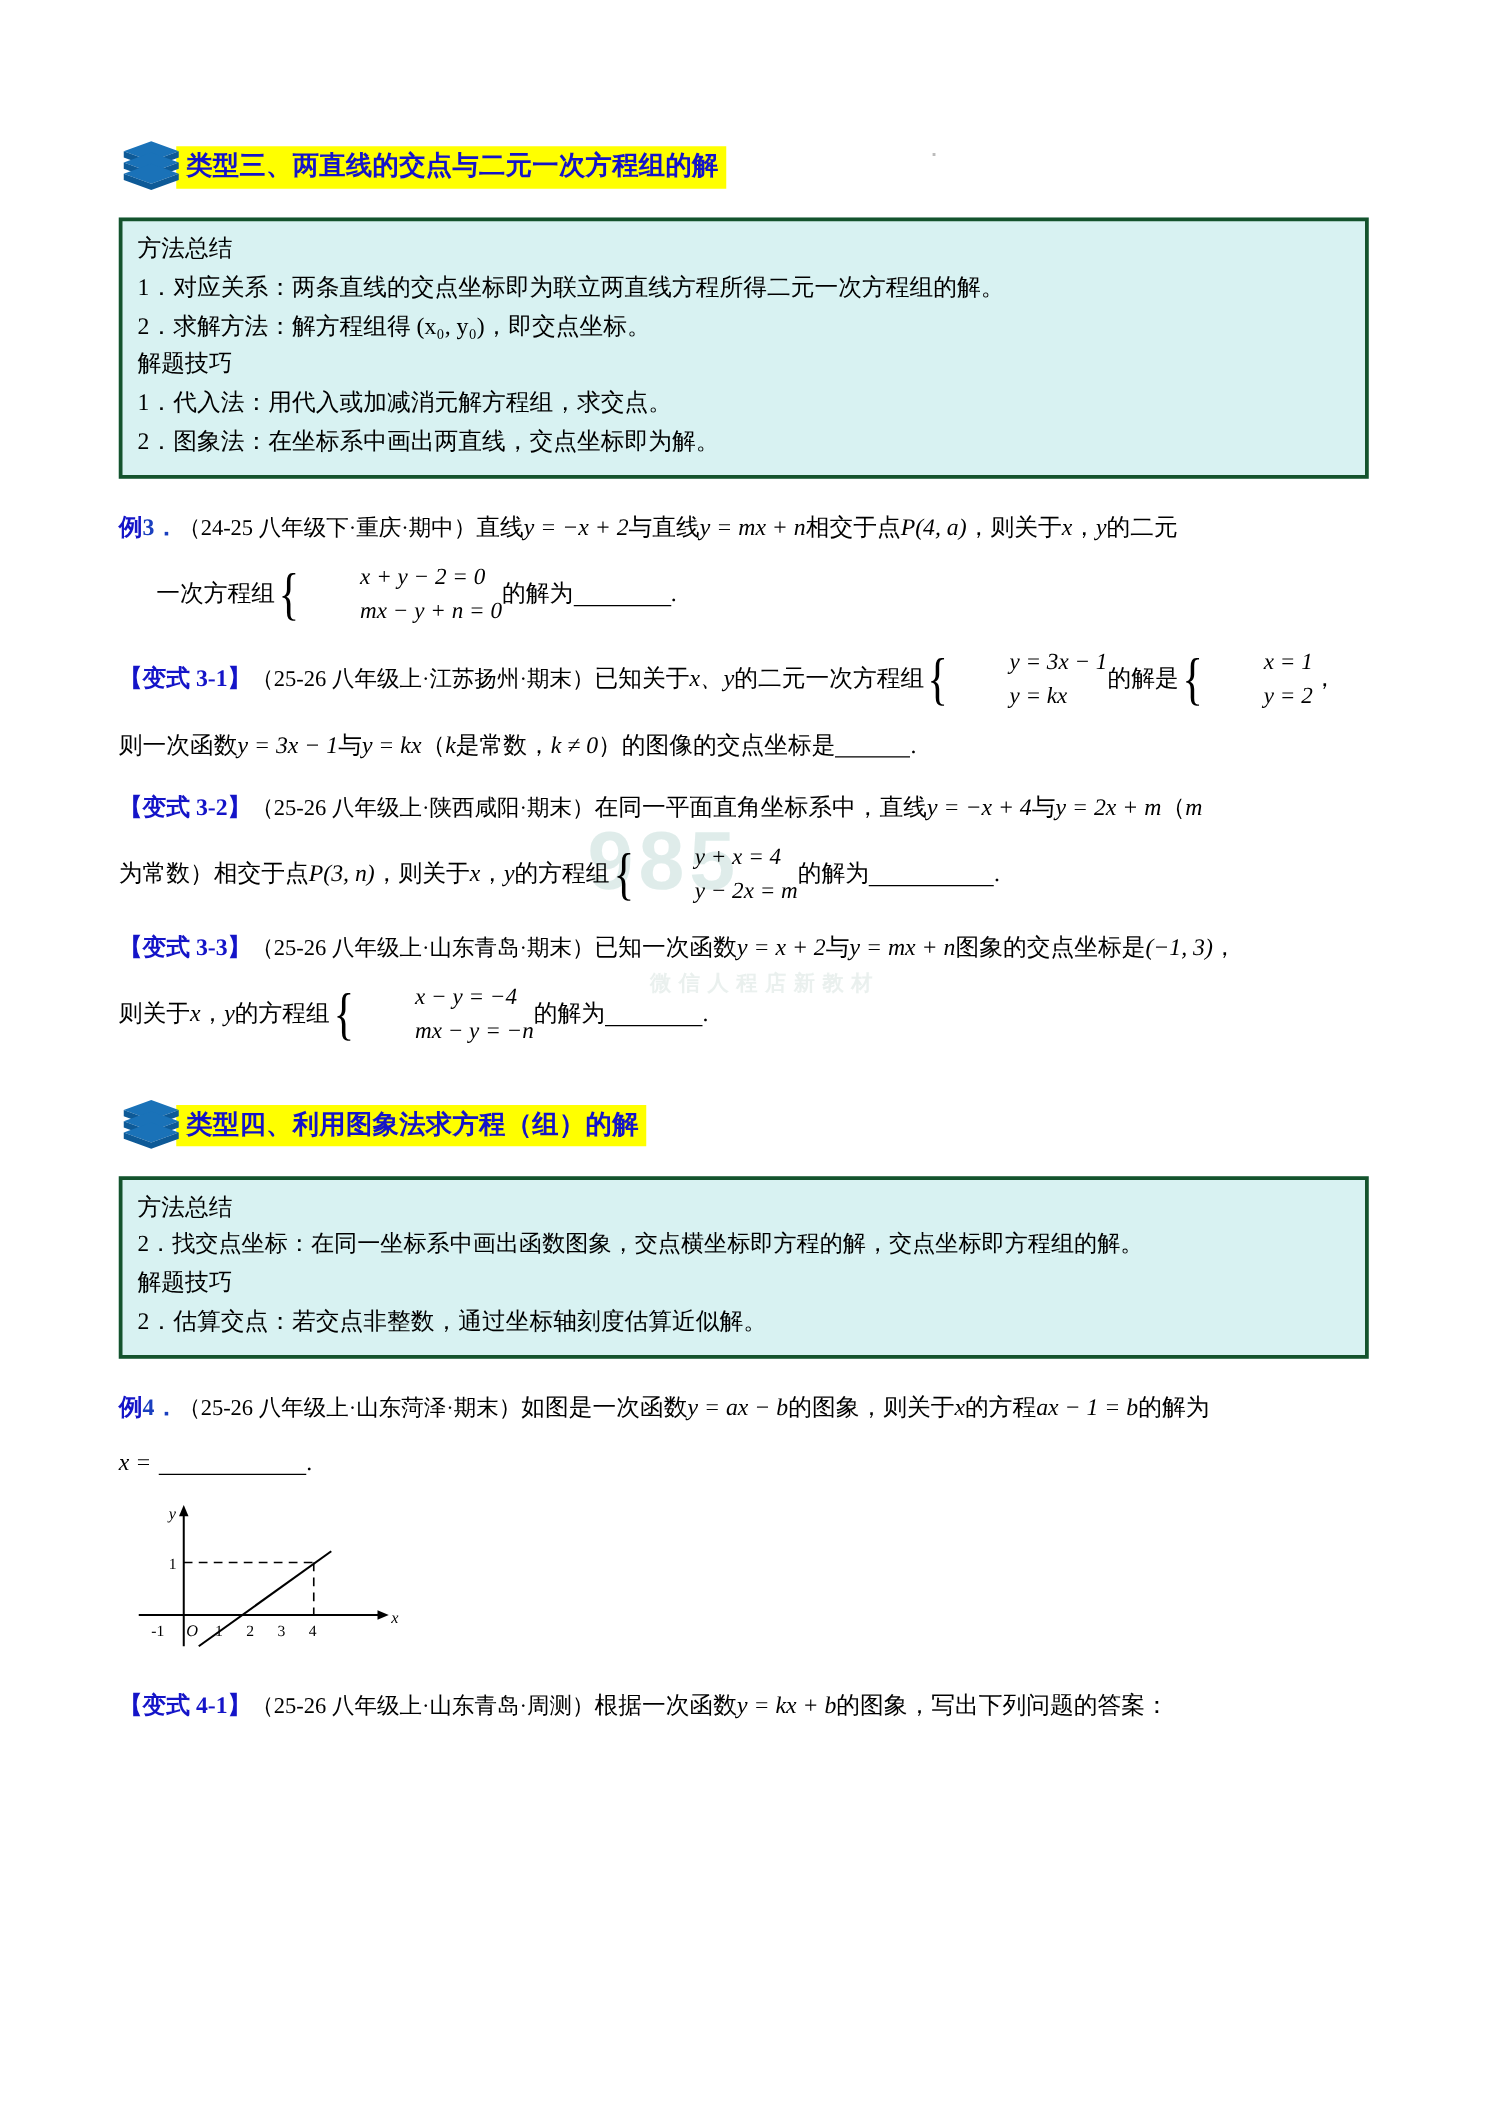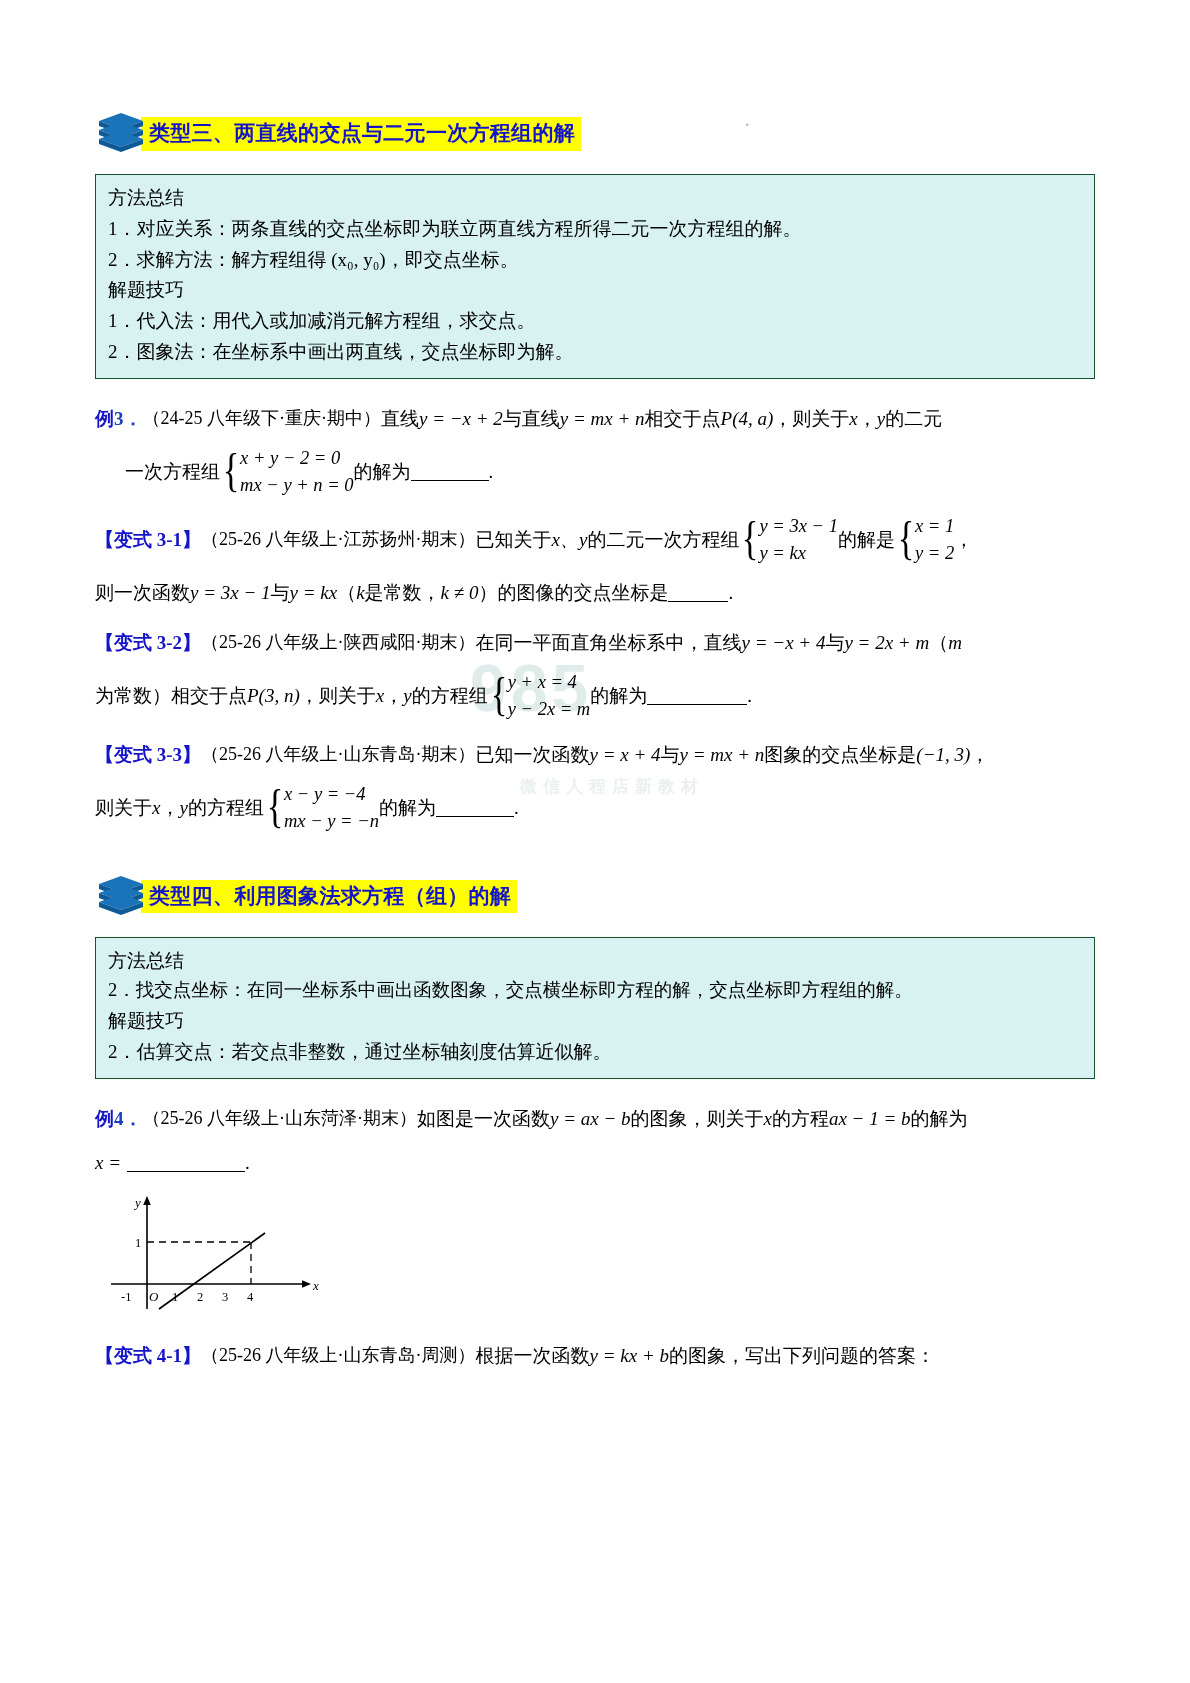--- a/index.html
+++ b/index.html
@@ -50,21 +50,21 @@
     font-family: "Liberation Sans", sans-serif;
     font-weight: bold;
     font-size: 21px;
     color: #1414c8;
     letter-spacing: 0.3px;
     white-space: nowrap;
   }
 
   
   .method-box {
-    border: 1px solid #14532d;
+    border: 3px solid #14532d;
     background: #d8f2f2;
     padding: 8px 12px 10px 12px;
     margin: 0 0 18px 0;
   }
   .method-box .ln {
     font-size: 19px;
     line-height: 1.62;
     color: #000;
     white-space: nowrap;
   }
@@ -120,20 +120,21 @@
     font-weight: 300;
     transform: scaleX(0.75);
     margin-right: -2px;
   }
   .sys-rows {
     display: inline-flex;
     flex-direction: column;
     justify-content: center;
     line-height: 1.45;
     font-size: 18.5px;
+    margin-left: 48px;
   }
   .sys-rows > span { white-space: nowrap; }
 
   
   .figure {
     margin: 6px 0 4px 10px;
   }
 
   
   .footer {
@@ -315,21 +316,21 @@
         <span class="blank b-lg"></span>
         <span class="txt">.</span>
       </div>
     </div>
 
     <div class="prob">
       <div class="prob-line">
         <span class="tag">【变式 3-3】</span>
         <span class="src">（25-26 八年级上·山东青岛·期末）</span>
         <span class="txt">已知一次函数</span>
-        <span class="m">y = x + 4</span>
+        <span class="m">y = x + 2</span>
         <span class="txt">与</span>
         <span class="m">y = mx + n</span>
         <span class="txt">图象的交点坐标是</span>
         <span class="m">(−1, 3)</span>
         <span class="txt">，</span>
       </div>
       <div class="prob-line tall">
         <span class="txt">则关于</span>
         <span class="m">x</span>
         <span class="txt">，</span>

